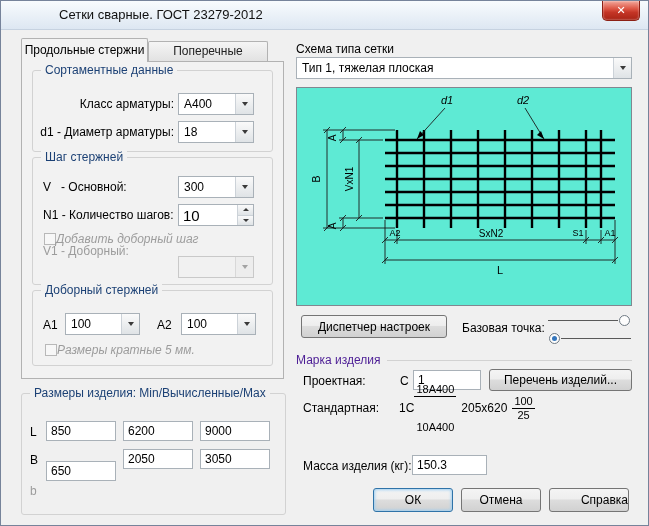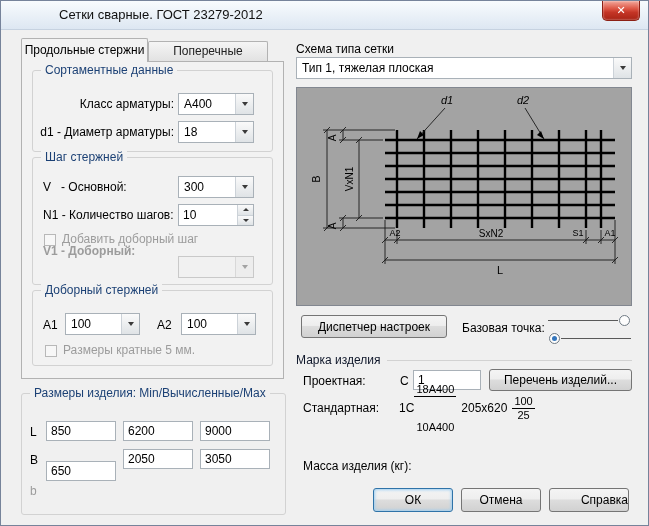--- a/index.html
+++ b/index.html
@@ -23,33 +23,33 @@
   .combo{position:absolute;height:22px;background:#fff;border:1px solid #a9b1b8;box-sizing:border-box;display:flex;align-items:stretch;}
   .combo .cval{flex:1;font-size:12px;padding:3px 0 0 5px;white-space:nowrap;overflow:hidden;}
   .cbtn{width:17px;border-left:1px solid #ccd2d8;background:linear-gradient(#fafafa,#dfe3e6);display:flex;align-items:center;justify-content:center;}
   .tri-down{width:0;height:0;border-left:3.5px solid transparent;border-right:3.5px solid transparent;border-top:4px solid #3a3a3a;}
   .tri-up-s{width:0;height:0;border-left:3px solid transparent;border-right:3px solid transparent;border-bottom:3.5px solid #3a3a3a;}
   .tri-down-s{width:0;height:0;border-left:3px solid transparent;border-right:3px solid transparent;border-top:3.5px solid #3a3a3a;}
   .combo.disabled{background:#f1f1f1;border-color:#c9c9c9;}
   .combo.disabled .cbtn{background:#ededed;border-left-color:#d8d8d8;}
   .combo.disabled .tri-down{border-top-color:#a3a3a3;}
   .spin{position:absolute;height:22px;background:#fff;border:1px solid #a9b1b8;box-sizing:border-box;display:flex;align-items:stretch;}
-  .spin input{flex:1;border:none;outline:none;font-size:12px;padding:0 4px;font-family:inherit;min-width:0;background:transparent;}
+  .spin input{flex:1;border:none;outline:none;font-size:15px;padding:0 4px;font-family:inherit;min-width:0;background:transparent;}
   .spinbtns{width:15px;display:flex;flex-direction:column;border-left:1px solid #ccd2d8;}
   .spinbtns div{flex:1;display:flex;align-items:center;justify-content:center;background:linear-gradient(#fafafa,#dfe3e6);}
   .spinbtns div:first-child{border-bottom:1px solid #ccd2d8;}
   .tfield{position:absolute;height:20px;border:1px solid #a9b1b8;background:#fff;font-size:12px;padding:0 4px;box-sizing:border-box;font-family:inherit;outline:none;}
-  .checkbox{position:absolute;display:flex;align-items:flex-end;gap:6px;}
+  .checkbox{position:absolute;display:flex;align-items:center;font-style:italic;}
   .checkbox .box{width:12px;height:12px;border:1px solid #b8b8b8;background:#f7f7f7;box-sizing:border-box;}
   .checkbox .cap{font-size:12px;color:#9c9c9c;white-space:pre;}
   .btn{position:absolute;height:23px;border:1px solid #757575;border-radius:3px;font-size:12px;font-family:inherit;text-align:center;
        background:linear-gradient(#f4f4f4 0%,#eeeeee 45%,#dddddd 50%,#d1d1d1 100%);box-sizing:border-box;padding:0;}
   .btn.default{border-color:#2f73a8;box-shadow:inset 0 0 3px 1px #9fd0f2;height:24px;}
-  .drawbox{position:absolute;left:295px;top:58px;width:336px;height:219px;background:#a3a3a3;border:1px solid #828790;box-sizing:border-box;}
-  .sectionhdr{position:absolute;display:flex;align-items:center;font-size:12px;color:#0f172a;}
+  .drawbox{position:absolute;left:295px;top:58px;width:336px;height:219px;background:#5eead4;border:1px solid #828790;box-sizing:border-box;}
+  .sectionhdr{position:absolute;display:flex;align-items:center;font-size:12px;color:#4c1d95;}
   .sectionhdr .hline{flex:1;height:1px;background:#d2d2d2;margin-left:7px;}
   .frac{display:inline-flex;flex-direction:column;align-items:center;font-size:11px;line-height:13px;}
   .frac .top{border-bottom:1px solid #000;padding:0 2px;}
   .stdrow{position:absolute;left:302px;top:364px;height:30px;display:flex;align-items:center;font-size:12px;}
   .basepoint{position:absolute;left:547px;top:282px;width:83px;height:38px;}
   .bp-row{position:absolute;left:0;right:0;display:flex;align-items:center;}
   .bp-line{height:1px;background:#5a5a5a;flex:1;}
   .bp-radio{width:11px;height:11px;border:1px solid #6f7a84;border-radius:50%;background:#fdfdfd;display:flex;align-items:center;justify-content:center;box-sizing:border-box;margin:0 1px;}
   .bp-radio.selected::after{content:'';width:5px;height:5px;border-radius:50%;background:#3576bc;}
   svg text{font-family:"Liberation Sans",sans-serif;}
@@ -106,21 +106,21 @@
               </div>
             <div>
                 <span class="tri-down-s"></span>
               </div>
           </div>
         </div>
         <div class="checkbox" style="left:11px;top:74px;">
           <span class="box"></span>
           <span class="cap">Добавить доборный шаг</span>
         </div>
-        <div class="lbl disabled" style="left:10px;top:86px;font-weight:bold;">V1 - Доборный:</div>
+        <div class="lbl disabled" style="left:10px;top:86px;">V1 - Доборный:</div>
         <div class="combo disabled" style="left:145px;top:98px;width:76px;">
           <div class="cval"></div>
           <div class="cbtn">
               <span class="tri-down"></span>
             </div>
         </div>
       </div>
 
       <div class="group" style="left:10px;top:228px;width:241px;height:76px;">
         <div class="gtitle">Доборный стержней</div>
@@ -275,19 +275,20 @@
         <span>10А400</span>
       </span>
       <span style="margin:0 5px;">205х620</span>
       <span class="frac">
         <span class="top">100</span>
         <span>25</span>
       </span>
     </div>
 
     <div class="lbl" style="left:302px;top:430px;">Масса изделия (кг):</div>
+    <input class="tfield" style="left: 411px; top: 426px; width: 75px;" value="150.3">
 
     <button class="btn" style="left:460px;top:459px;width:80px;height:24px;">Отмена</button>
     <button class="btn default" style="left:372px;top:459px;width:80px;">ОК</button>
     <button class="btn" style="left:548px;top:459px;width:80px;height:24px;text-align:right;">Справка</button>
 
   </div>
 </div>
 
 </body></html>

